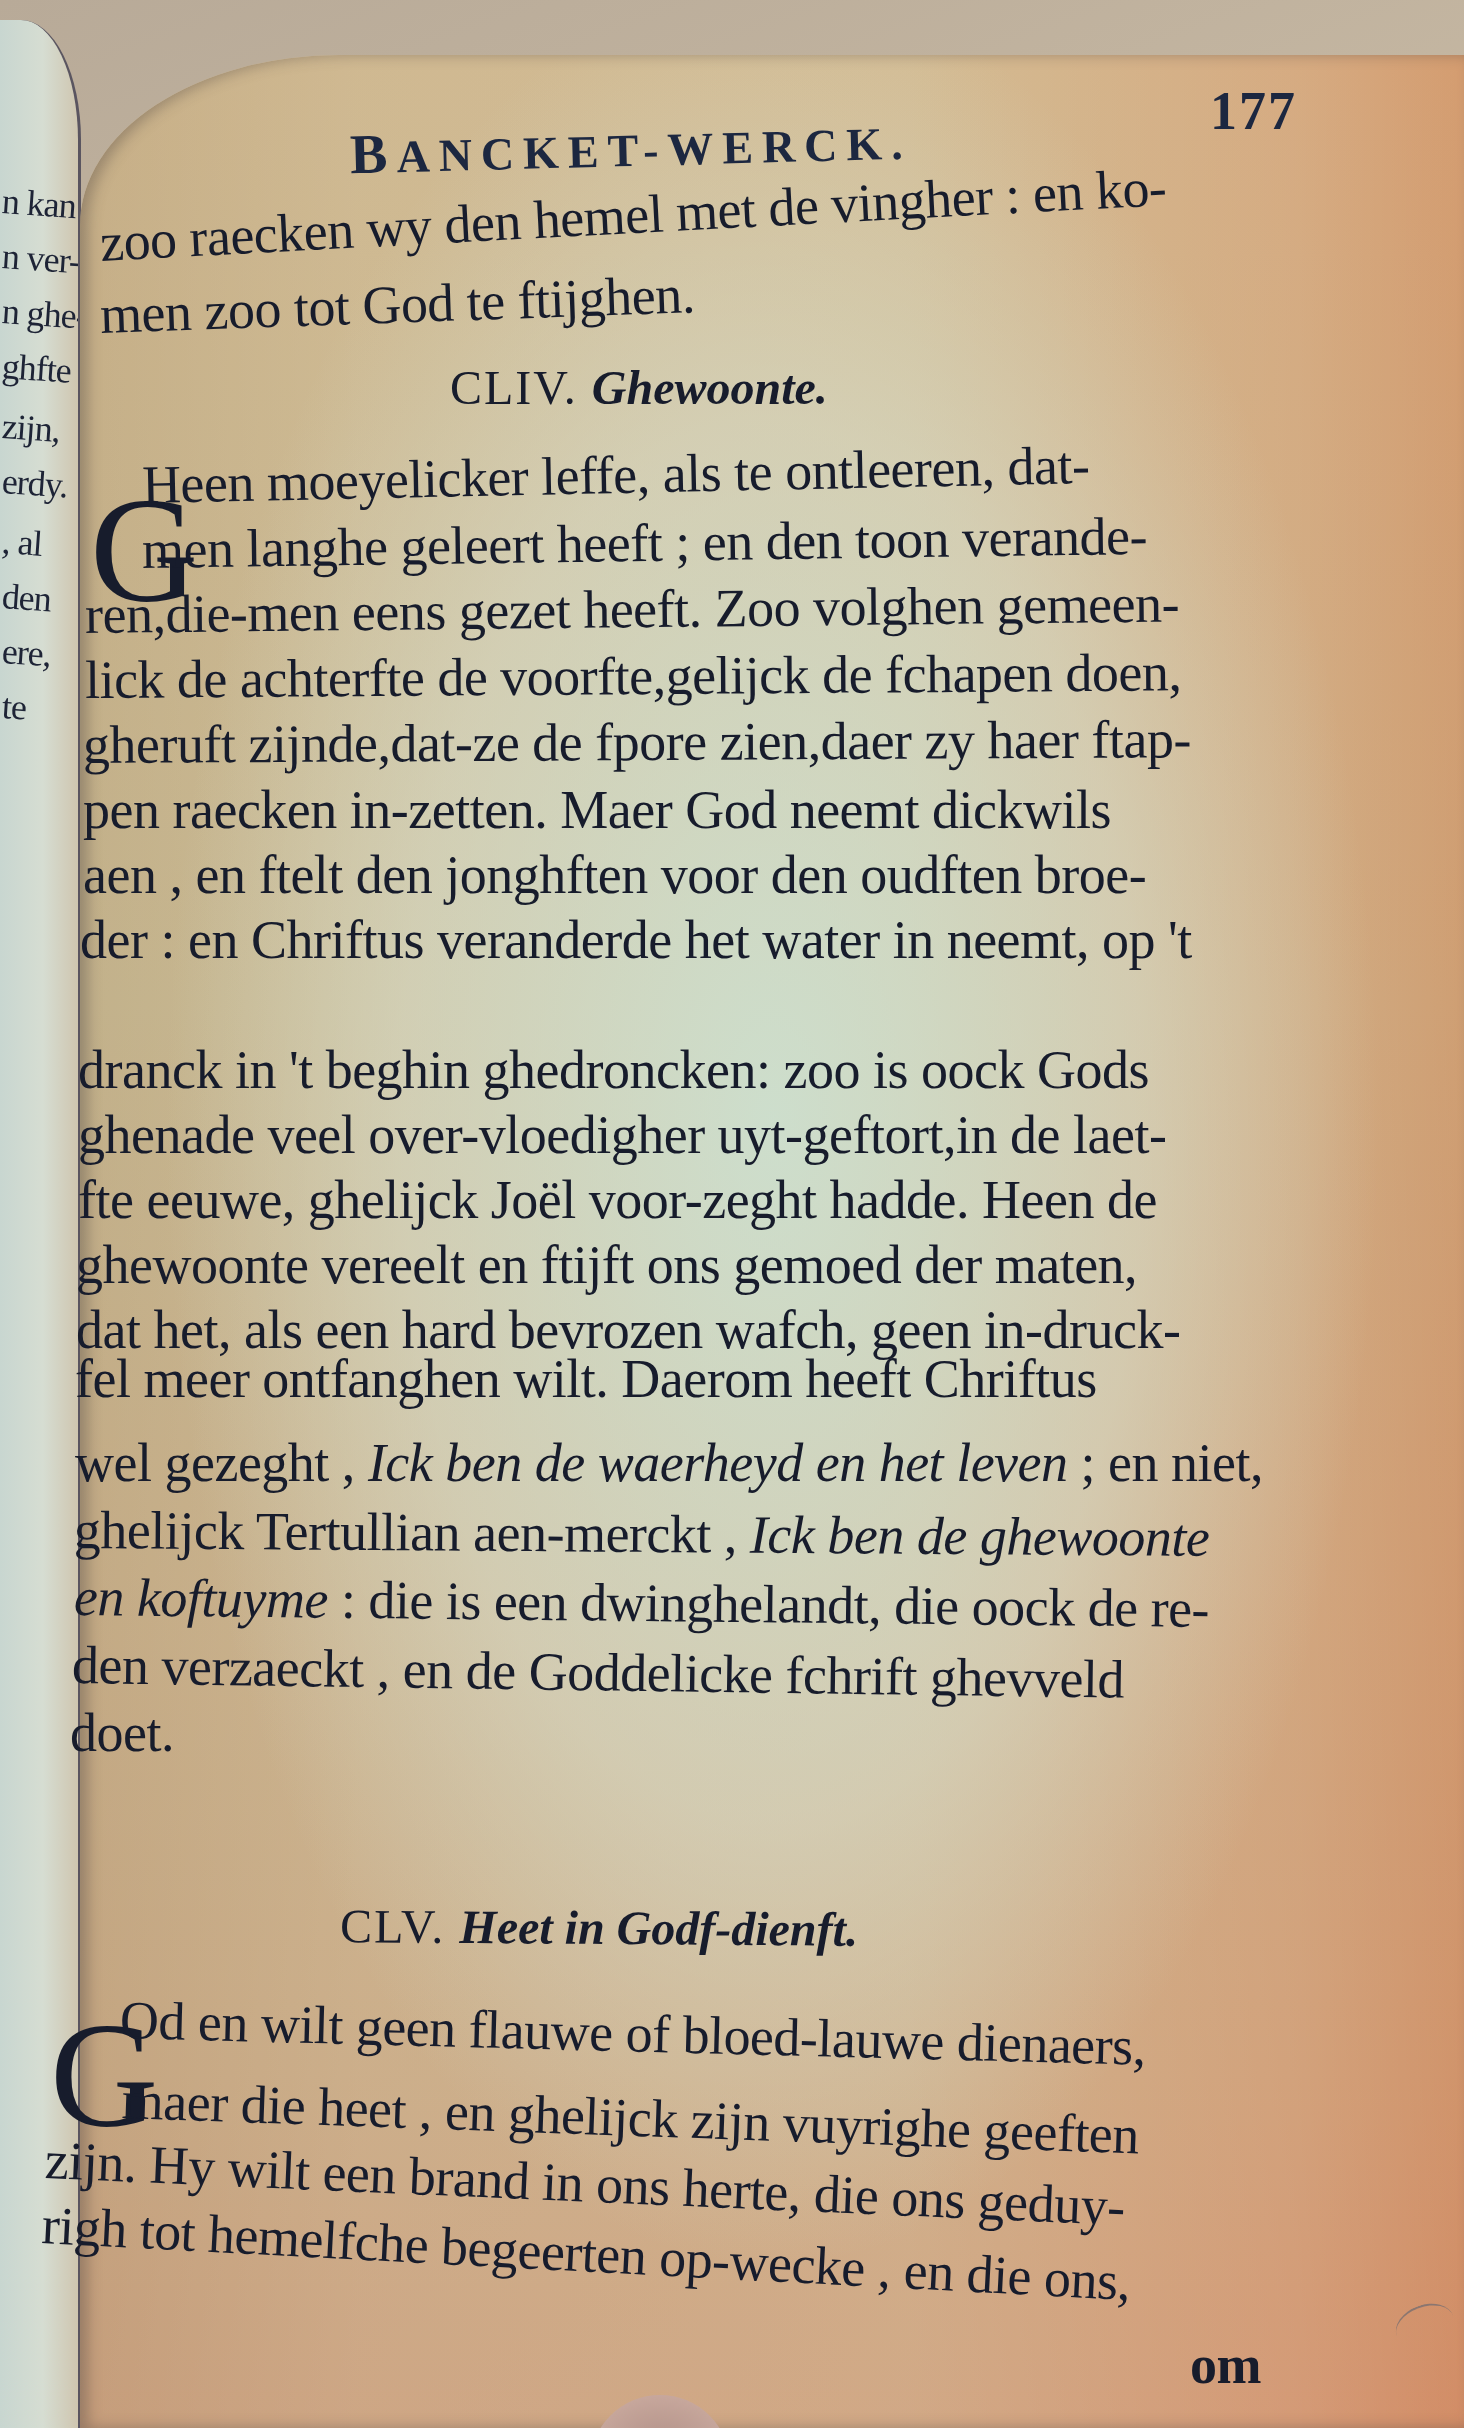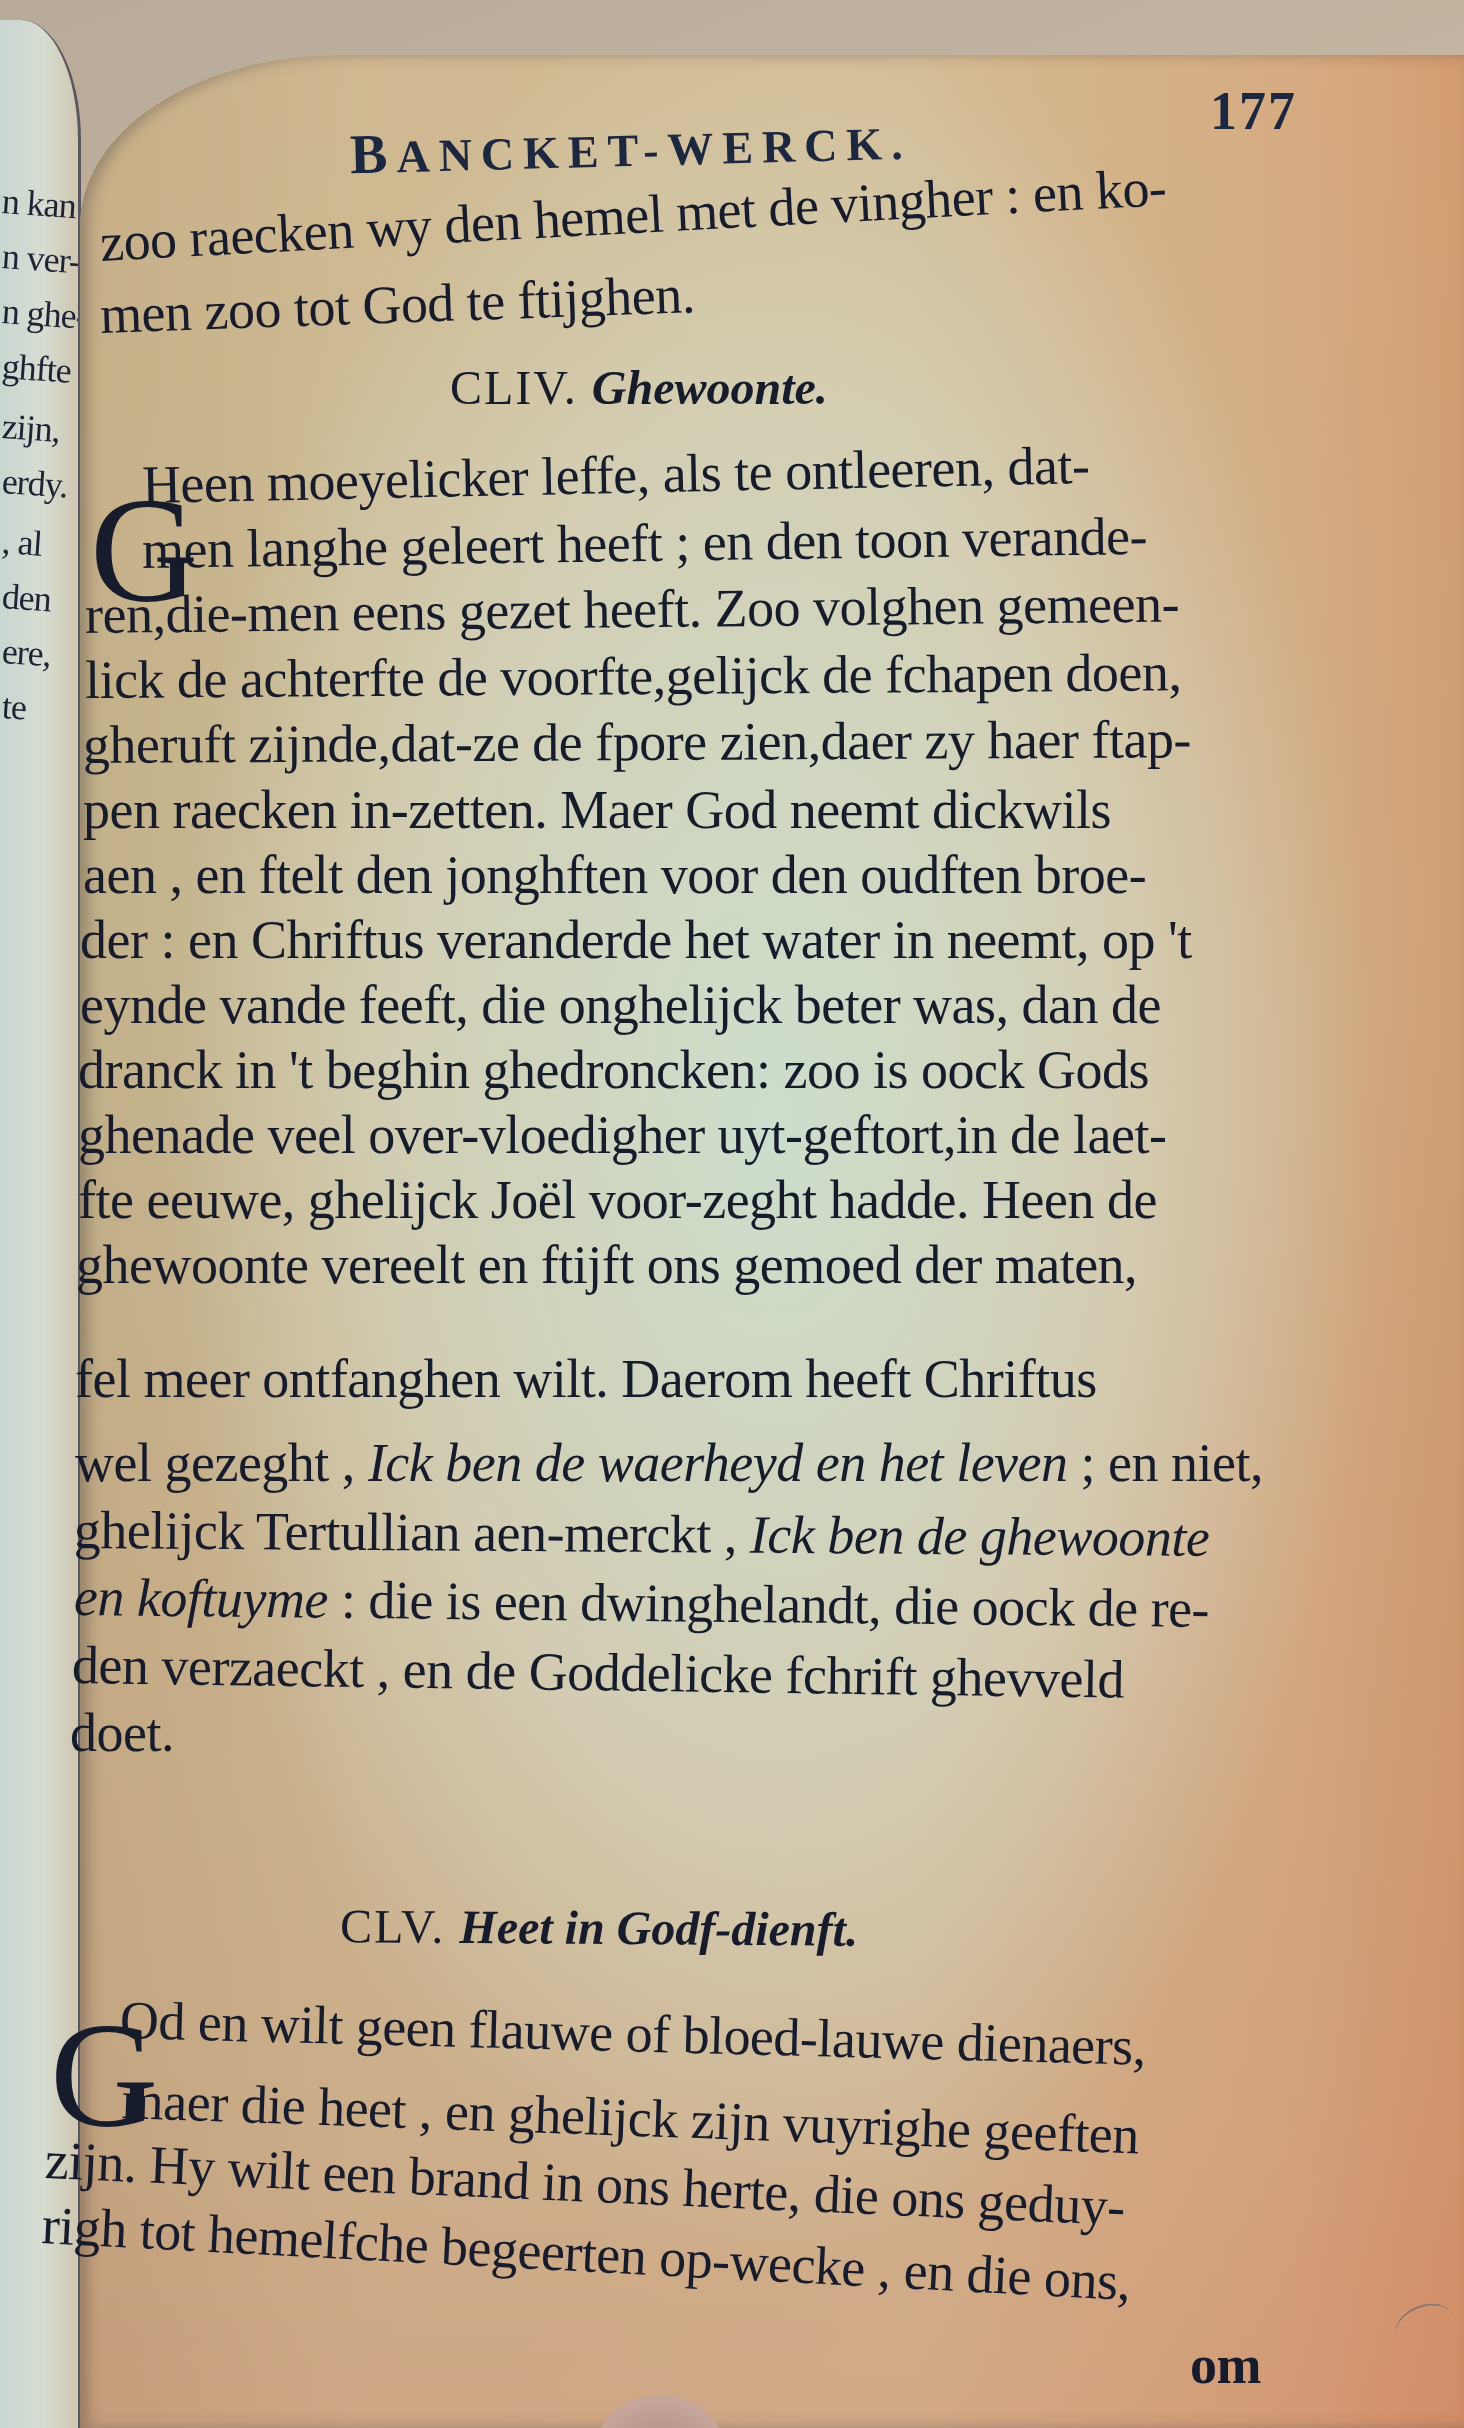--- a/index.html
+++ b/index.html
@@ -110,25 +110,25 @@
 
     <div class="dropcap" style="left:10px; top:420px;">G</div>
     <div class="line" style="left:62px; top:400px; transform:rotate(-1.2deg);">Heen moeyelicker leffe,  als te ontleeren,  dat-</div>
     <div class="line" style="left:62px; top:465px; transform:rotate(-0.8deg);">men langhe geleert heeft ; en den toon verande-</div>
     <div class="line" style="left:5px;  top:530px; transform:rotate(-0.6deg);">ren,die-men eens gezet heeft. Zoo volghen gemeen-</div>
     <div class="line" style="left:5px;  top:595px; transform:rotate(-0.4deg);">lick de achterfte de voorfte,gelijck de fchapen doen,</div>
     <div class="line" style="left:3px;  top:660px; transform:rotate(-0.3deg);">gheruft zijnde,dat-ze de fpore zien,daer zy haer ftap-</div>
     <div class="line" style="left:3px;  top:725px;">pen raecken in-zetten.  Maer God  neemt dickwils</div>
     <div class="line" style="left:3px;  top:790px;">aen , en ftelt den  jonghften voor den oudften broe-</div>
     <div class="line" style="left:0px;  top:855px;">der : en Chriftus veranderde het water in neemt, op 't</div>
-    <div class="line" style="left:0px;  top:920px;">eynde vande feeft,  die onghelijck beter was,  dan de</div>
     <div class="line" style="left:-2px; top:985px;">dranck in 't beghin ghedroncken: zoo is oock Gods</div>
     <div class="line" style="left:-2px; top:1050px;text-align:center;">ghenade veel over-vloedigher uyt-geftort,in de laet-</div>
     <div class="line" style="left:-2px; top:1115px;">fte eeuwe, ghelijck Joël voor-zeght hadde.  Heen de</div>
     <div class="line" style="left:-4px; top:1180px;">ghewoonte vereelt en ftijft  ons gemoed der maten,</div>
+    <div class="line" style="left:-4px; top:1245px;">dat het, als een hard bevrozen wafch, geen in-druck-</div>
     <div class="line" style="left:-5px; top:1274px;margin-top:20px;">fel meer ontfanghen  wilt.  Daerom  heeft  Chriftus</div>
     <div class="line" style="left:-5px; top:1378px;"><span>wel gezeght , </span><span class="it">Ick  ben de waerheyd en het leven</span><span> ; en niet,</span></div>
     <div class="line" style="left:-6px; top:1445px; transform:rotate(0.4deg);"><span>ghelijck Tertullian aen-merckt , </span><span class="it">Ick ben de ghewoonte</span></div>
     <div class="line" style="left:-6px; top:1512px; transform:rotate(0.6deg);"><span class="it">en koftuyme</span><span> : die is een dwinghelandt, die oock de re-</span></div>
     <div class="line" style="left:-8px; top:1580px; transform:rotate(0.8deg);">den verzaeckt  ,   en de Goddelicke fchrift ghevveld</div>
     <div class="line" style="left:-10px; top:1648px;">doet.</div>
 
     <div class="heading" style="left:260px; top:1845px; transform:rotate(0.4deg);">
       <span>CLV.</span>
       <span class="hv">Heet in Godf-dienft.</span>

